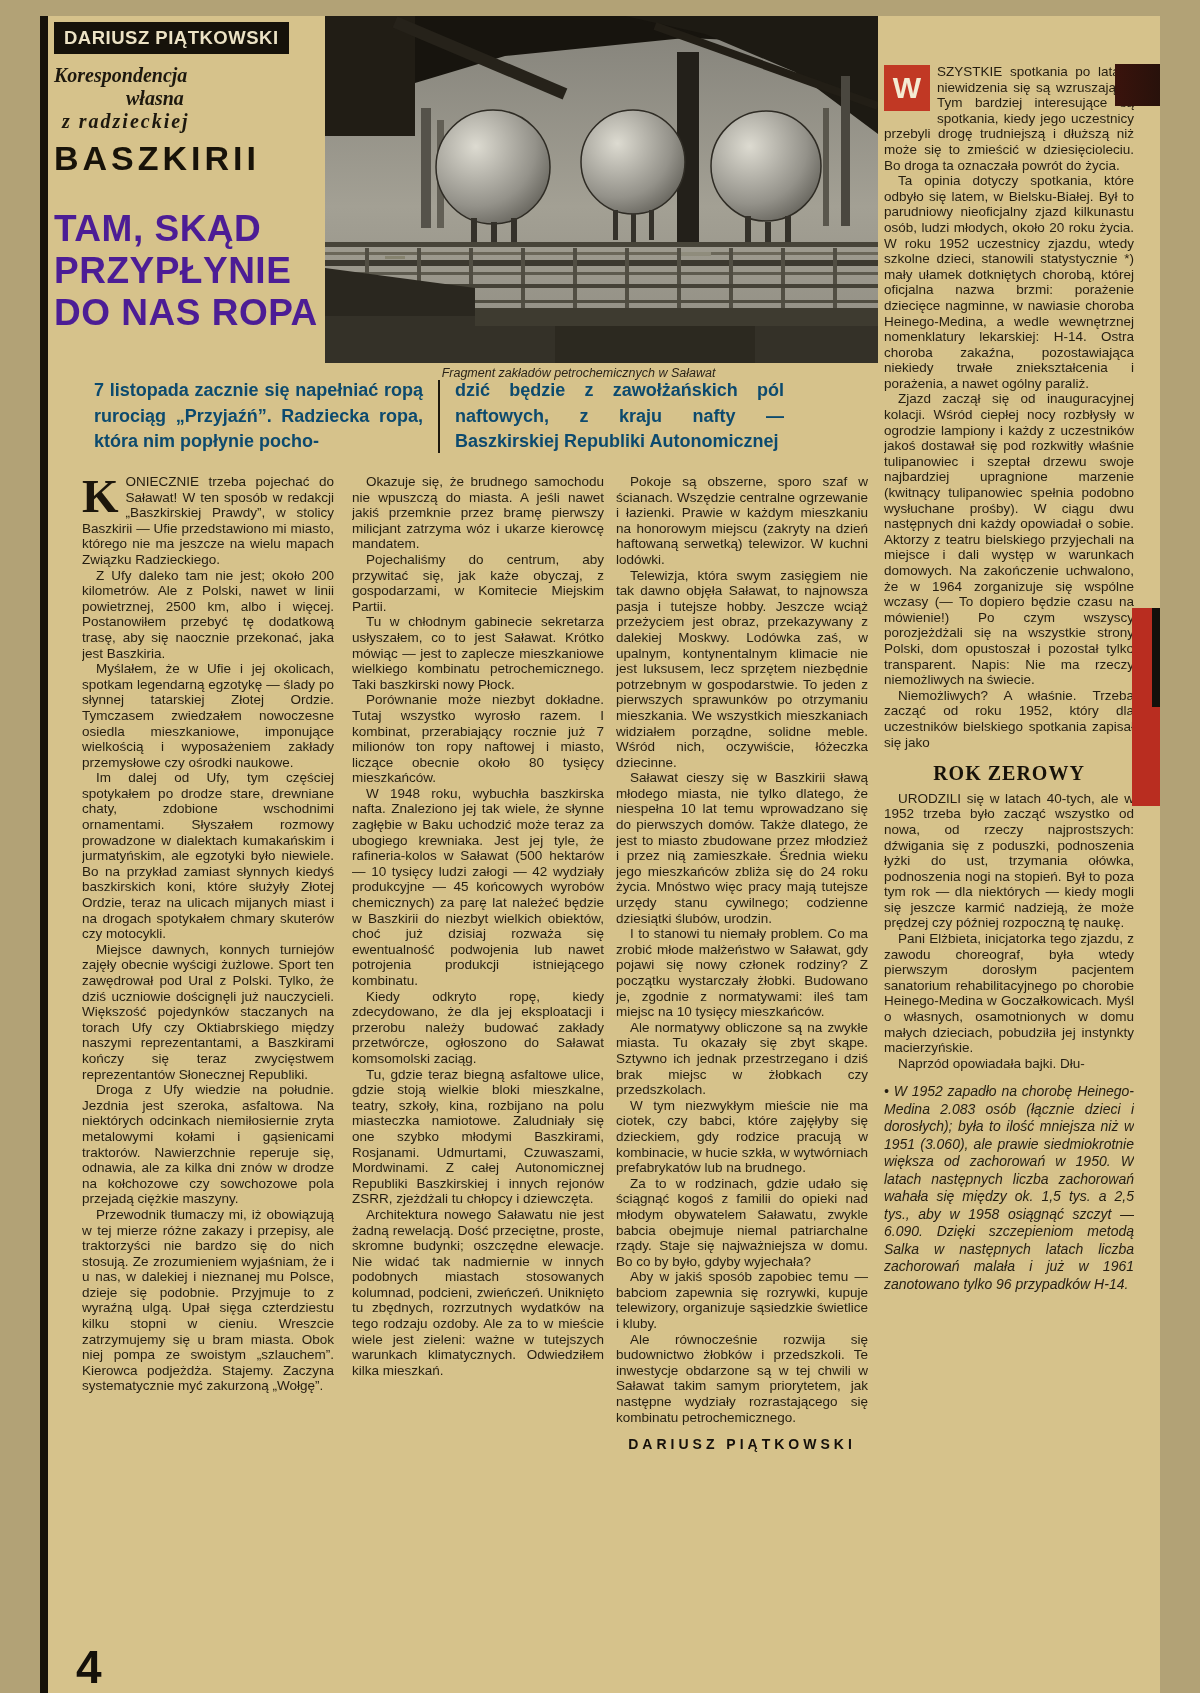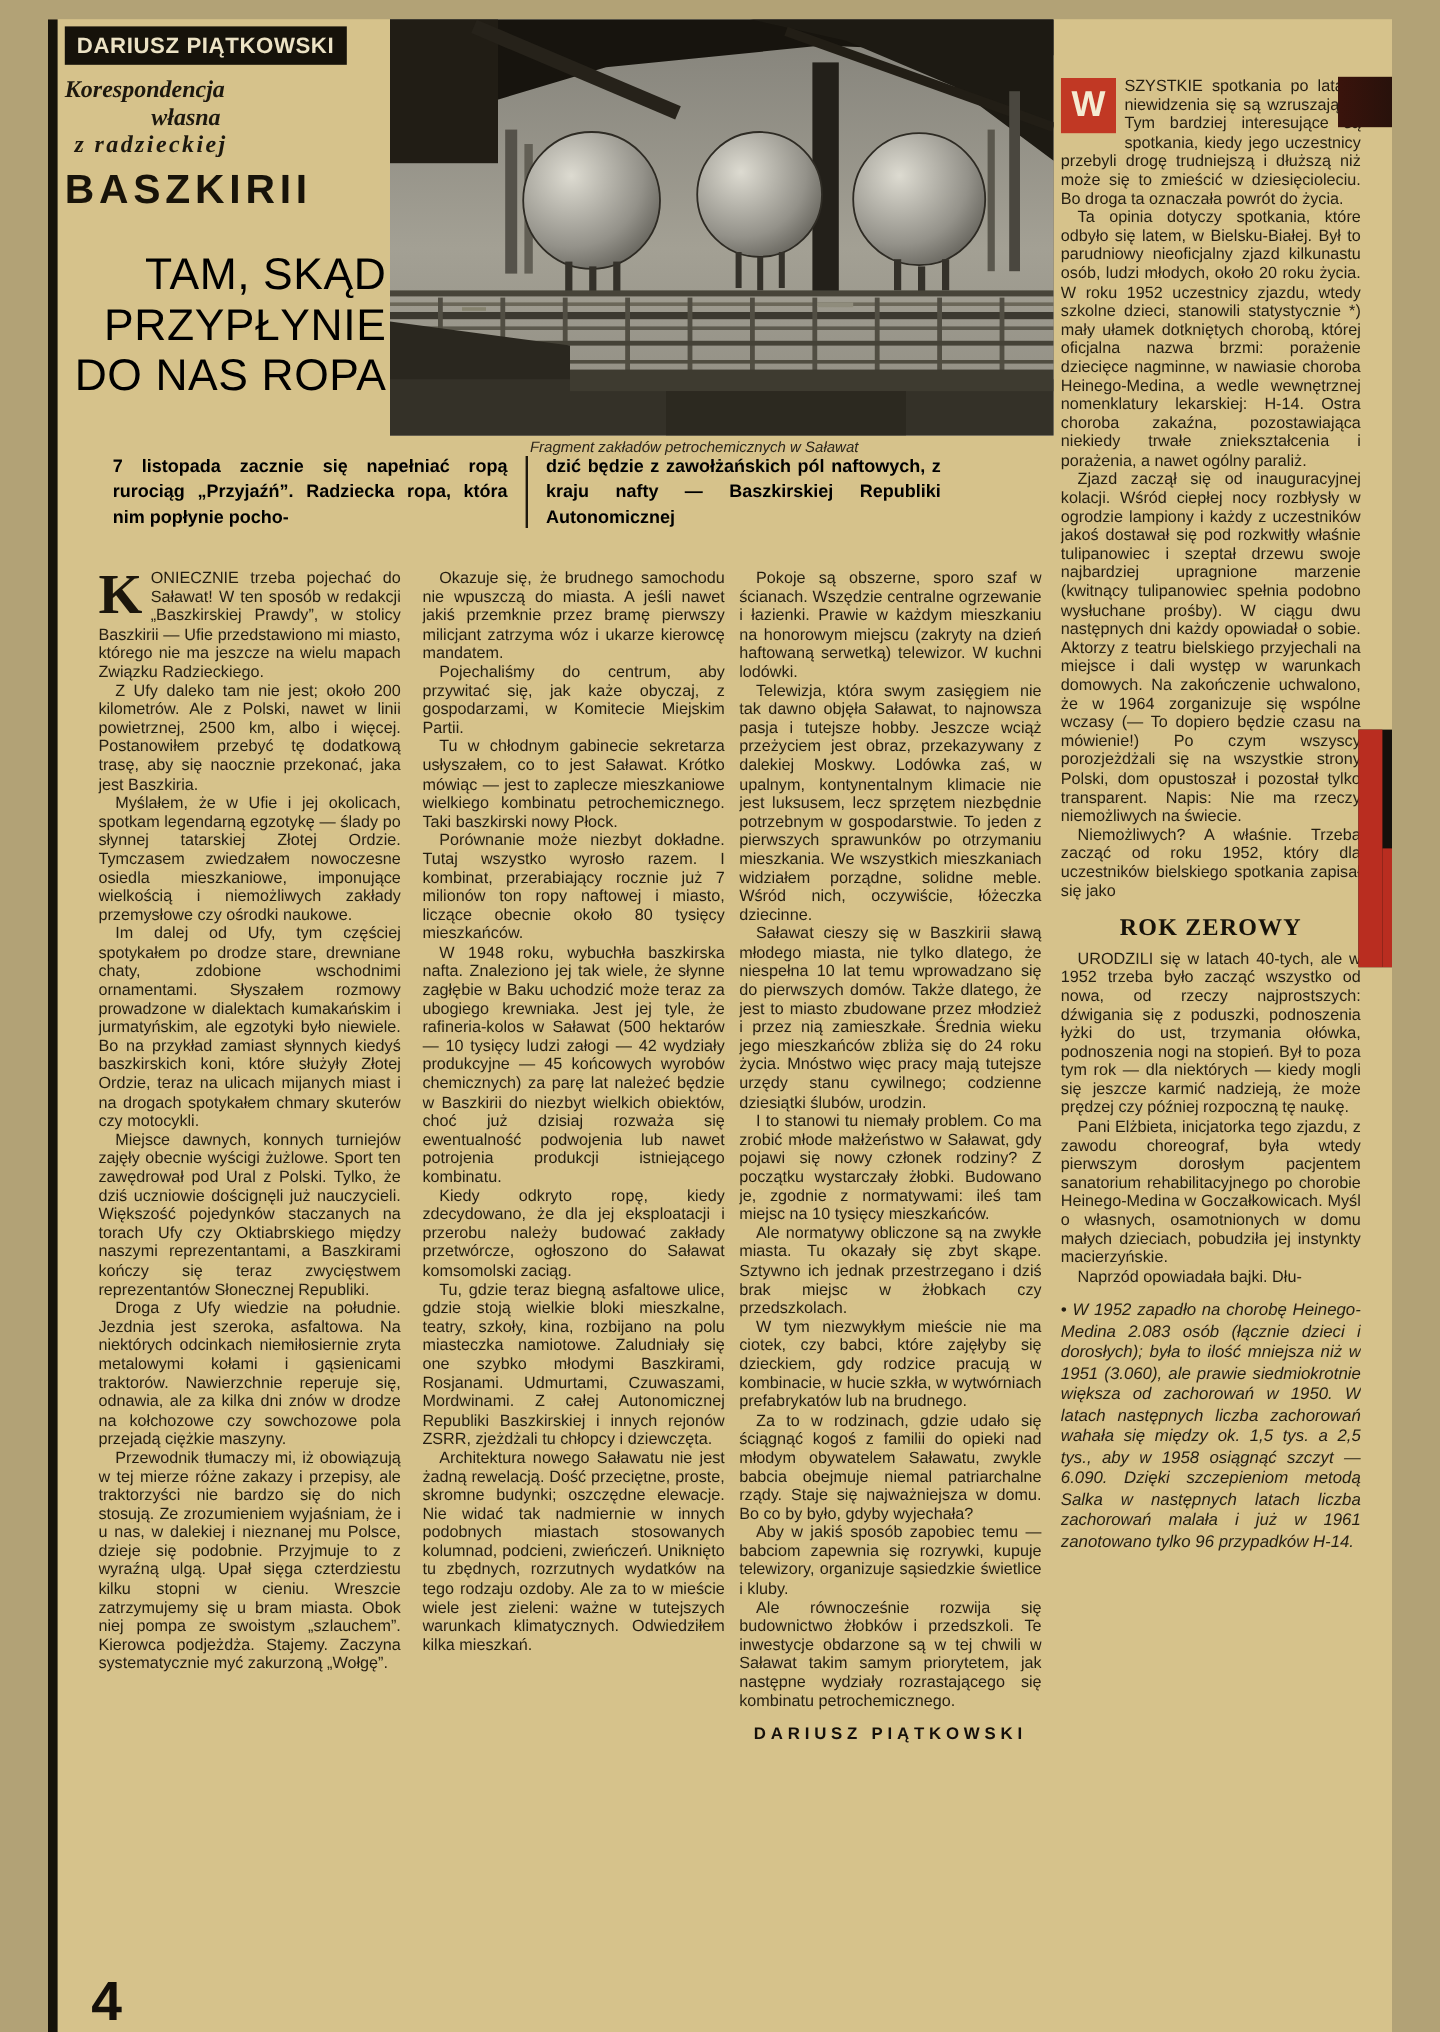--- a/index.html
+++ b/index.html
@@ -11,31 +11,31 @@
   .left-bar { position:absolute; left:0; top:0; width:8px; height:1693px; background:#16120a; }
 
   
   .masthead { position:absolute; left:14px; top:6px; width:268px; }
   .author-box { display:inline-block; background:#16120a; color:#ece2c4; font-weight:bold; font-size:18.5px; line-height:1; padding:7px 10px 6px; letter-spacing:0.5px; white-space:nowrap; }
   .kicker { margin-top:10px; font-family:"Liberation Serif","DejaVu Serif",serif; font-style:italic; font-weight:bold; font-size:20px; line-height:1.15; color:#1d180e; }
   .kicker span { display:block; }
   .kicker .k2 { margin-left:72px; }
   .kicker .k3 { margin-left:8px; letter-spacing:2px; }
   .region { margin-top:6px; font-weight:900; font-size:34px; letter-spacing:4px; color:#181309; }
-  .title { margin:30px 0 0; color:#000000; font-weight:400; font-size:37px; line-height:1.14; letter-spacing:0.5px;text-align:right; }
+  .title { margin:30px 0 0; color:#4c1d95; font-weight:700; font-size:37px; line-height:1.14; letter-spacing:0.5px; }
   .title span { display:block; }
 
   
   .photo { position:absolute; left:285px; top:0; width:553px; height:347px; margin:0; padding:0; background:#6f6d65; }
   .photo svg { display:block; }
   .caption { position:absolute; left:285px; top:350px; width:553px; text-align:center; padding-right:46px; font-style:italic; font-size:12.5px; color:#2a2318; }
 
   
   .lead { position:absolute; left:54px; top:362px; width:690px; display:flex; align-items:stretch; }
-  .lead p { margin:0; flex:1; font-weight:bold; font-size:15px; line-height:1.42; text-align:justify; color:#000000; }
+  .lead p { margin:0; flex:1; font-weight:bold; font-size:18px; line-height:1.42; text-align:justify; color:#0c4a6e; }
   .lead-divider { width:2px; background:#1d180e; margin:2px 15px; }
 
   
   .col { position:absolute; width:252px; font-size:13.5px; line-height:15.6px; text-align:justify; color:#241d10; overflow:hidden; }
   .col1 { left:42px;  top:458px; height:1150px; }
   .col2 { left:312px; top:458px; height:1150px; }
   .col3 { left:576px; top:458px; height:1170px; }
   .col4 { left:844px; top:48px;  height:1580px; width:250px; }
   .para { margin:0; text-indent:14px; }
   .first-para { text-indent:0; }
@@ -148,21 +148,21 @@
   <section class="lead">
     <p>7 listopada zacznie się napełniać ropą rurociąg „Przyjaźń”. Radziecka ropa, która nim popłynie pocho-</p>
     <div class="lead-divider"></div>
     <p>dzić będzie z zawołżańskich pól naftowych, z kraju nafty — Baszkirskiej Republiki Autonomicznej</p>
   </section>
 
   <section class="col col1">
     <p class="para first-para"><span class="dropcap-k">K</span><span>ONIECZNIE trzeba pojechać do Saławat! W ten sposób w redakcji „Baszkirskiej Prawdy”, w stolicy Baszkirii — Ufie przedstawiono mi miasto, którego nie ma jeszcze na wielu mapach Związku Radzieckiego.</span></p>
     <div>
         <p class="para">Z Ufy daleko tam nie jest; około 200 kilometrów. Ale z Polski, nawet w linii powietrznej, 2500 km, albo i więcej. Postanowiłem przebyć tę dodatkową trasę, aby się naocznie przekonać, jaka jest Baszkiria.</p>
-        <p class="para">Myślałem, że w Ufie i jej okolicach, spotkam legendarną egzotykę — ślady po słynnej tatarskiej Złotej Ordzie. Tymczasem zwiedzałem nowoczesne osiedla mieszkaniowe, imponujące wielkością i niemożliwych zakłady przemysłowe czy ośrodki naukowe.</p>
+        <p class="para">Myślałem, że w Ufie i jej okolicach, spotkam legendarną egzotykę — ślady po słynnej tatarskiej Złotej Ordzie. Tymczasem zwiedzałem nowoczesne osiedla mieszkaniowe, imponujące wielkością i wyposażeniem zakłady przemysłowe czy ośrodki naukowe.</p>
         <p class="para">Im dalej od Ufy, tym częściej spotykałem po drodze stare, drewniane chaty, zdobione wschodnimi ornamentami. Słyszałem rozmowy prowadzone w dialektach kumakańskim i jurmatyńskim, ale egzotyki było niewiele. Bo na przykład zamiast słynnych kiedyś baszkirskich koni, które służyły Złotej Ordzie, teraz na ulicach mijanych miast i na drogach spotykałem chmary skuterów czy motocykli.</p>
         <p class="para">Miejsce dawnych, konnych turniejów zajęły obecnie wyścigi żużlowe. Sport ten zawędrował pod Ural z Polski. Tylko, że dziś uczniowie doścignęli już nauczycieli. Większość pojedynków staczanych na torach Ufy czy Oktiabrskiego między naszymi reprezentantami, a Baszkirami kończy się teraz zwycięstwem reprezentantów Słonecznej Republiki.</p>
         <p class="para">Droga z Ufy wiedzie na południe. Jezdnia jest szeroka, asfaltowa. Na niektórych odcinkach niemiłosiernie zryta metalowymi kołami i gąsienicami traktorów. Nawierzchnie reperuje się, odnawia, ale za kilka dni znów w drodze na kołchozowe czy sowchozowe pola przejadą ciężkie maszyny.</p>
         <p class="para">Przewodnik tłumaczy mi, iż obowiązują w tej mierze różne zakazy i przepisy, ale traktorzyści nie bardzo się do nich stosują. Ze zrozumieniem wyjaśniam, że i u nas, w dalekiej i nieznanej mu Polsce, dzieje się podobnie. Przyjmuje to z wyraźną ulgą. Upał sięga czterdziestu kilku stopni w cieniu. Wreszcie zatrzymujemy się u bram miasta. Obok niej pompa ze swoistym „szlauchem”. Kierowca podjeżdża. Stajemy. Zaczyna systematycznie myć zakurzoną „Wołgę”.</p>
       </div>
   </section>
 
   <section class="col col2">
     <div>
         <p class="para">Okazuje się, że brudnego samochodu nie wpuszczą do miasta. A jeśli nawet jakiś przemknie przez bramę pierwszy milicjant zatrzyma wóz i ukarze kierowcę mandatem.</p>

